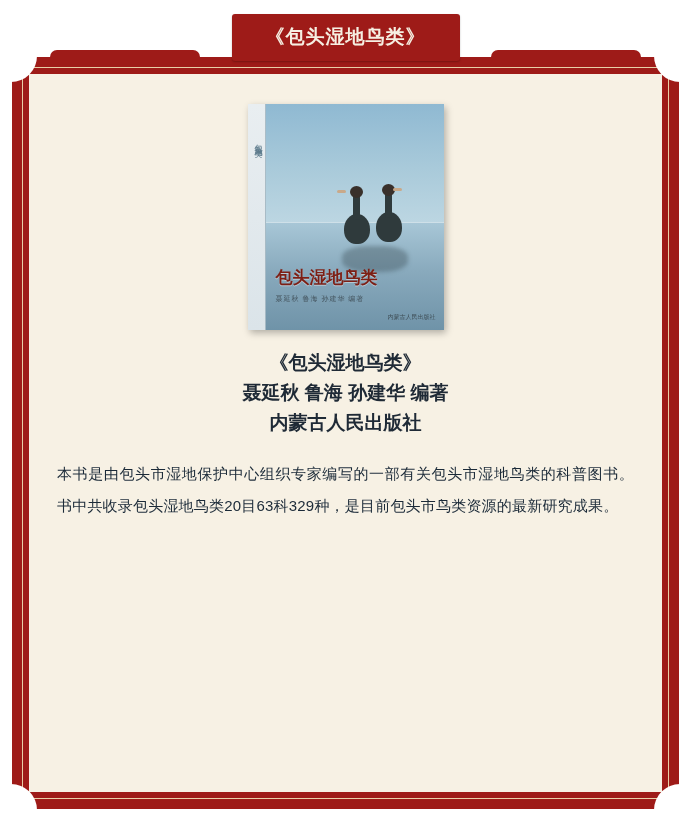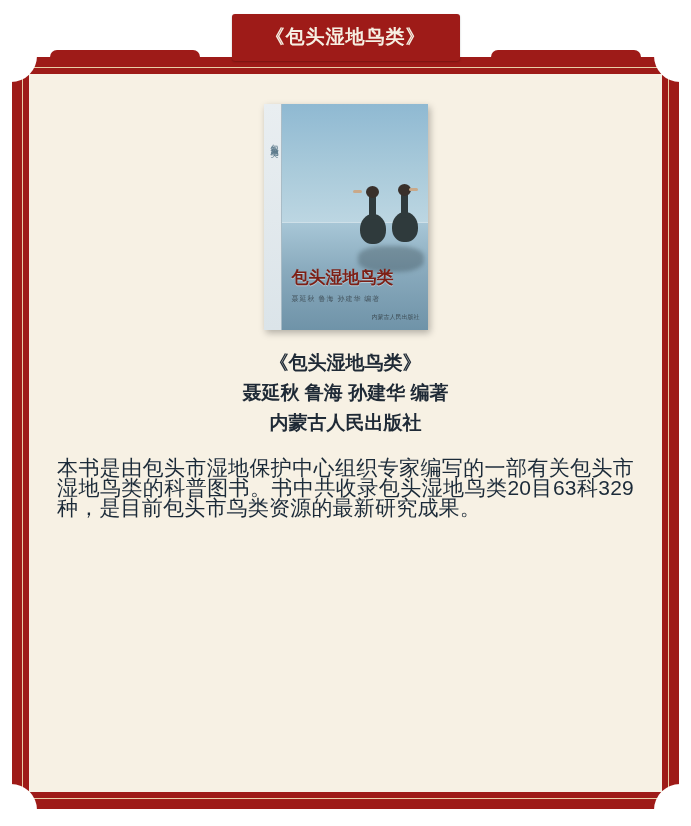--- a/index.html
+++ b/index.html
@@ -102,21 +102,21 @@
 
   
   .cover-wrap {
     display: flex;
     justify-content: center;
     margin-top: 6px;
     margin-bottom: 18px;
   }
   .cover {
     position: relative;
-    width: 164px;
+    width: 196px;
     height: 226px;
     box-shadow: 2px 3px 7px rgba(0,0,0,0.28);
     overflow: hidden;
     background: linear-gradient(180deg, #9ec4d8 0%, #b7d3e0 38%, #9ab9c9 60%, #7fa3b6 100%);
   }
   
   .cover .spine {
     position: absolute;
     left: 0; top: 0;
     width: 17px; height: 100%;
@@ -247,22 +247,22 @@
     line-height: 30px;
   }
   .headings .h-pub {
     font-size: 19px;
     font-weight: bold;
     line-height: 30px;
   }
 
   
   .para {
-    font-size: 21px;
-    line-height: 20px;
+    font-size: 15px;
+    line-height: 32px;
     color: #1b2a38;
     text-align: justify;
     margin: 0 0 22px 0;
     letter-spacing: 0.2px;
   }
   .para:last-child { margin-bottom: 0; }
 </style>
 </head>
 <body>
 

